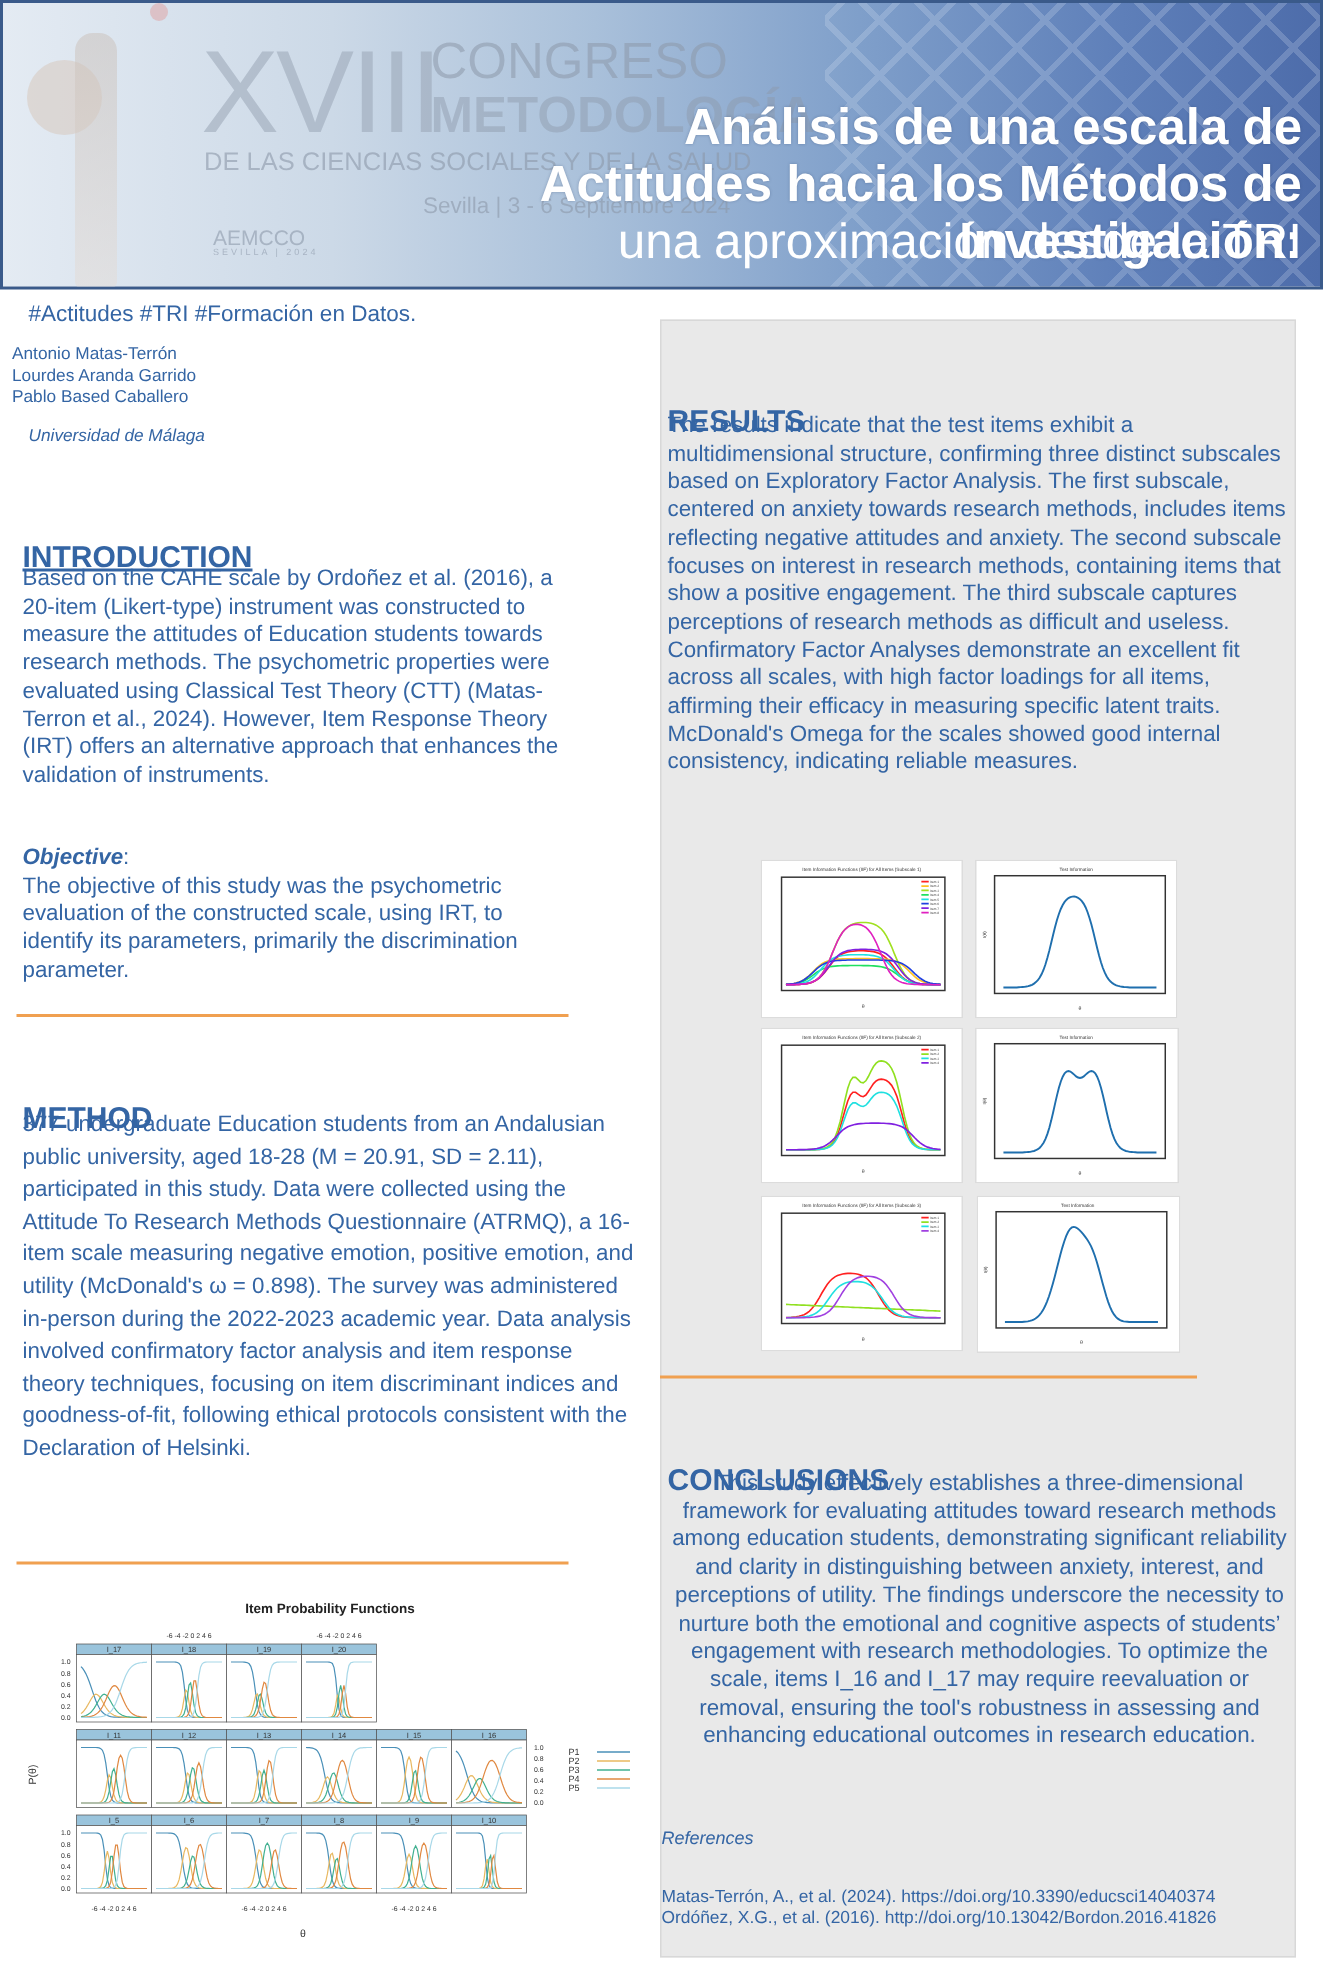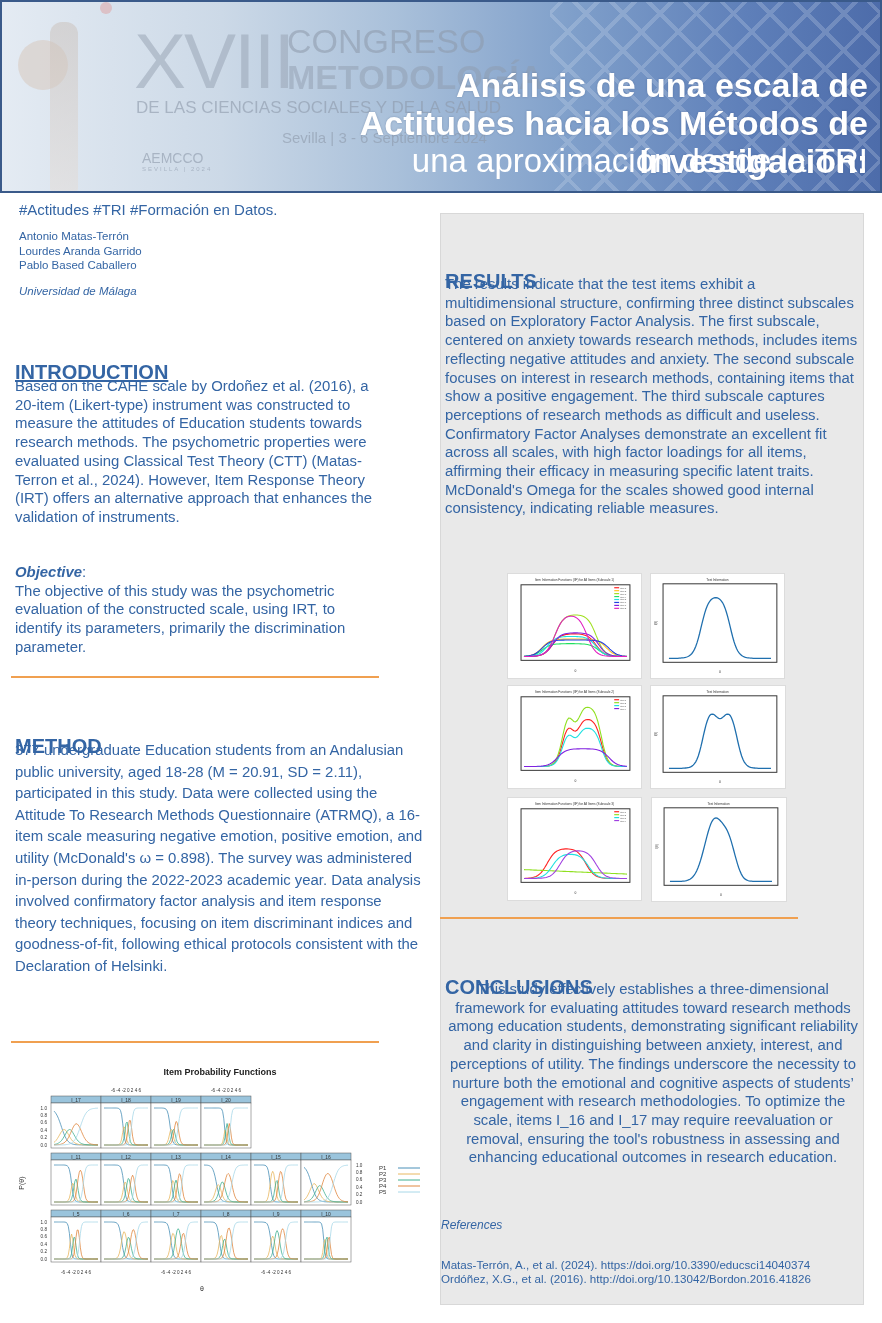--- a/index.html
+++ b/index.html
@@ -28,21 +28,21 @@
     position: absolute; right: 12px; top: 16px; text-align: right; color: #ffffff;
     font-weight: bold; font-size: 34px; line-height: 38px; text-shadow: 0 0 2px rgba(40,60,100,.35); margin-top: 48px;
   }
   .subtitle {
     position: absolute; right: 12px; top: 140px; text-align: right; color: #ffffff;
     font-size: 33px; line-height: 38px;
   }
 
   
   .tags { position: absolute; left: 19px; top: 201px; font-size: 15px; color: #3465a4; }
-  .authors { position: absolute; left: 19px; top: 229px; font-size: 11.5px; line-height: 14.6px; color: #3465a4; }
+  .authors { position: absolute; left: 8px; top: 229px; font-size: 11.5px; line-height: 14.6px; color: #3465a4; }
   .affil { position: absolute; left: 19px; top: 285px; font-size: 11.5px; font-style: italic; color: #3465a4; }
 
   .sec-h { font-weight: bold; font-size: 20px; color: #3465a4; margin-top: 38px; }
   .body-text { font-size: 14.9px; line-height: 18.7px; color: #3465a4; }
 
   .intro-h { position: absolute; left: 15px; top: 323px; text-decoration: underline; }
   .intro-p { position: absolute; left: 15px; top: 377px; width: 360px; }
   .obj { position: absolute; left: 15px; top: 563px; width: 340px; }
   .obj b { font-style: italic; }
   .divider { position: absolute; height: 1.5px; background: #f0a050; }

